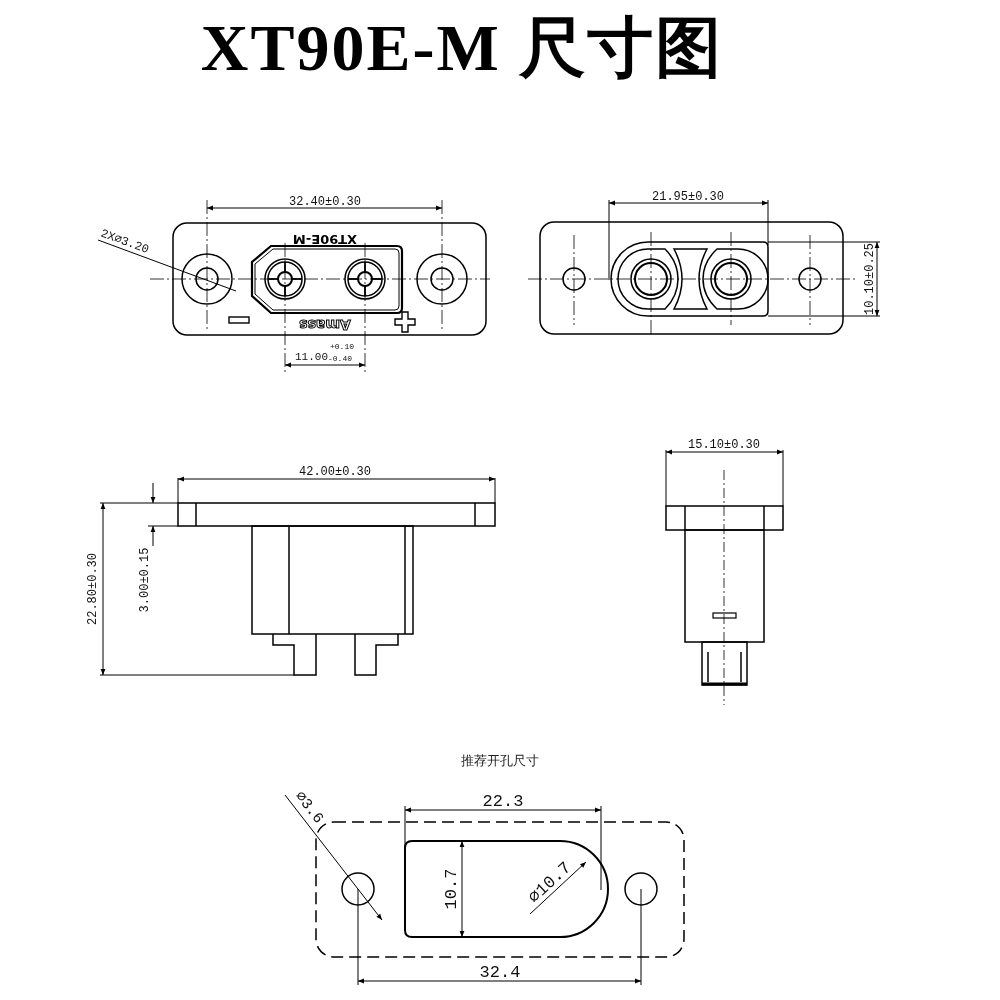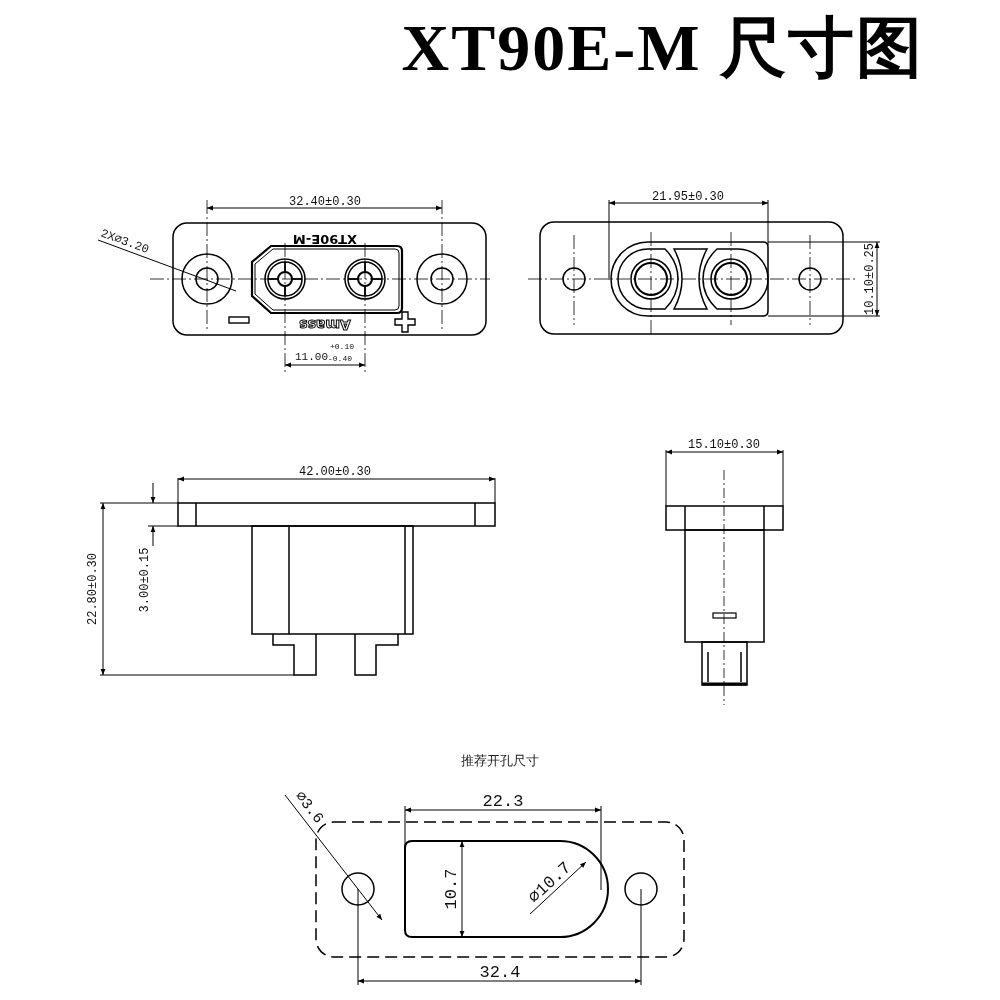--- a/index.html
+++ b/index.html
@@ -1,18 +1,18 @@
 <!DOCTYPE html>
 <html><head>
 <meta charset="utf-8">
 <style>
   html, body { margin: 0; padding: 0; background: #ffffff; }
   body { width: 1000px; height: 1000px; position: relative; overflow: hidden; font-family: "DejaVu Serif", serif; }
   .title {
-    position: absolute; left: 0; top: 8px; width: 924px; text-align: right;
+    position: absolute; left: 0; top: 8px; width: 924px; text-align: center;
     font-family: "Liberation Serif", "DejaVu Serif", serif; font-weight: bold;
     font-size: 66px; letter-spacing: 2px; color: #000; line-height: 80px;
   }
   svg { position: absolute; left: 0; top: 0; }
   .dim { font-family: "Liberation Mono", "DejaVu Sans Mono", monospace; fill: #111; }
   .cn { font-family: "DejaVu Sans", sans-serif; fill: #222; }
 </style>
 </head>
 <body>
 

